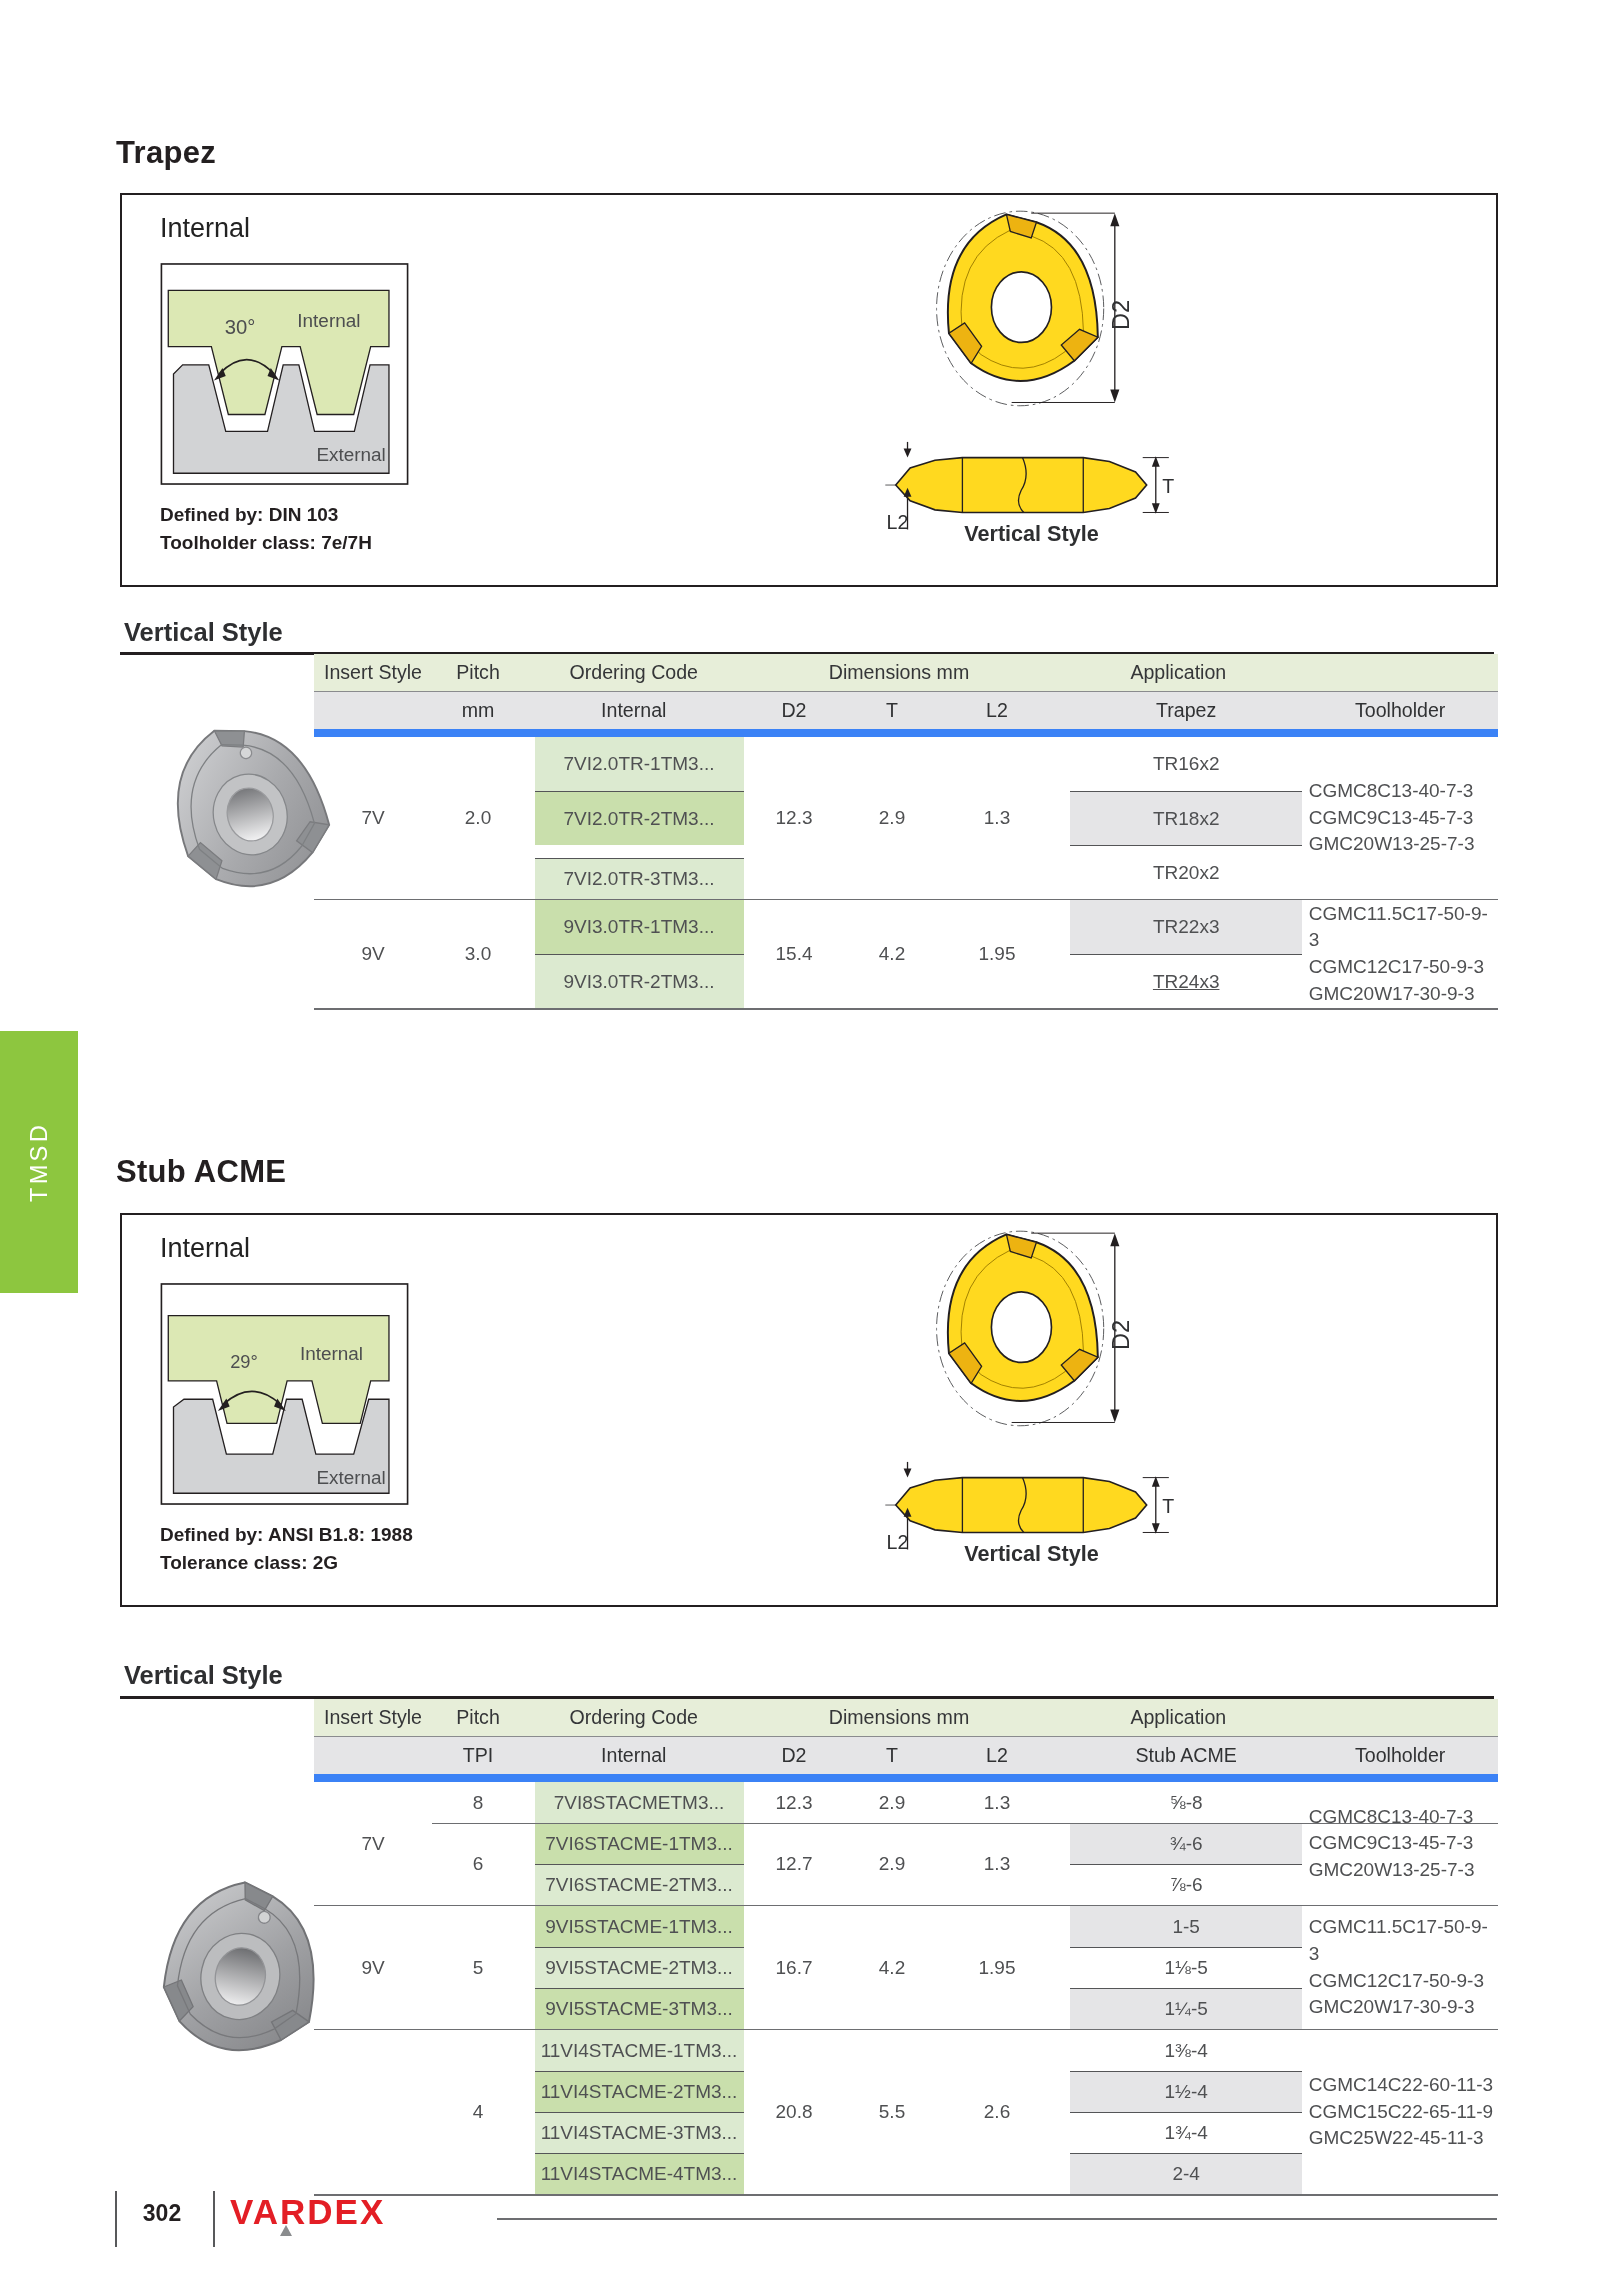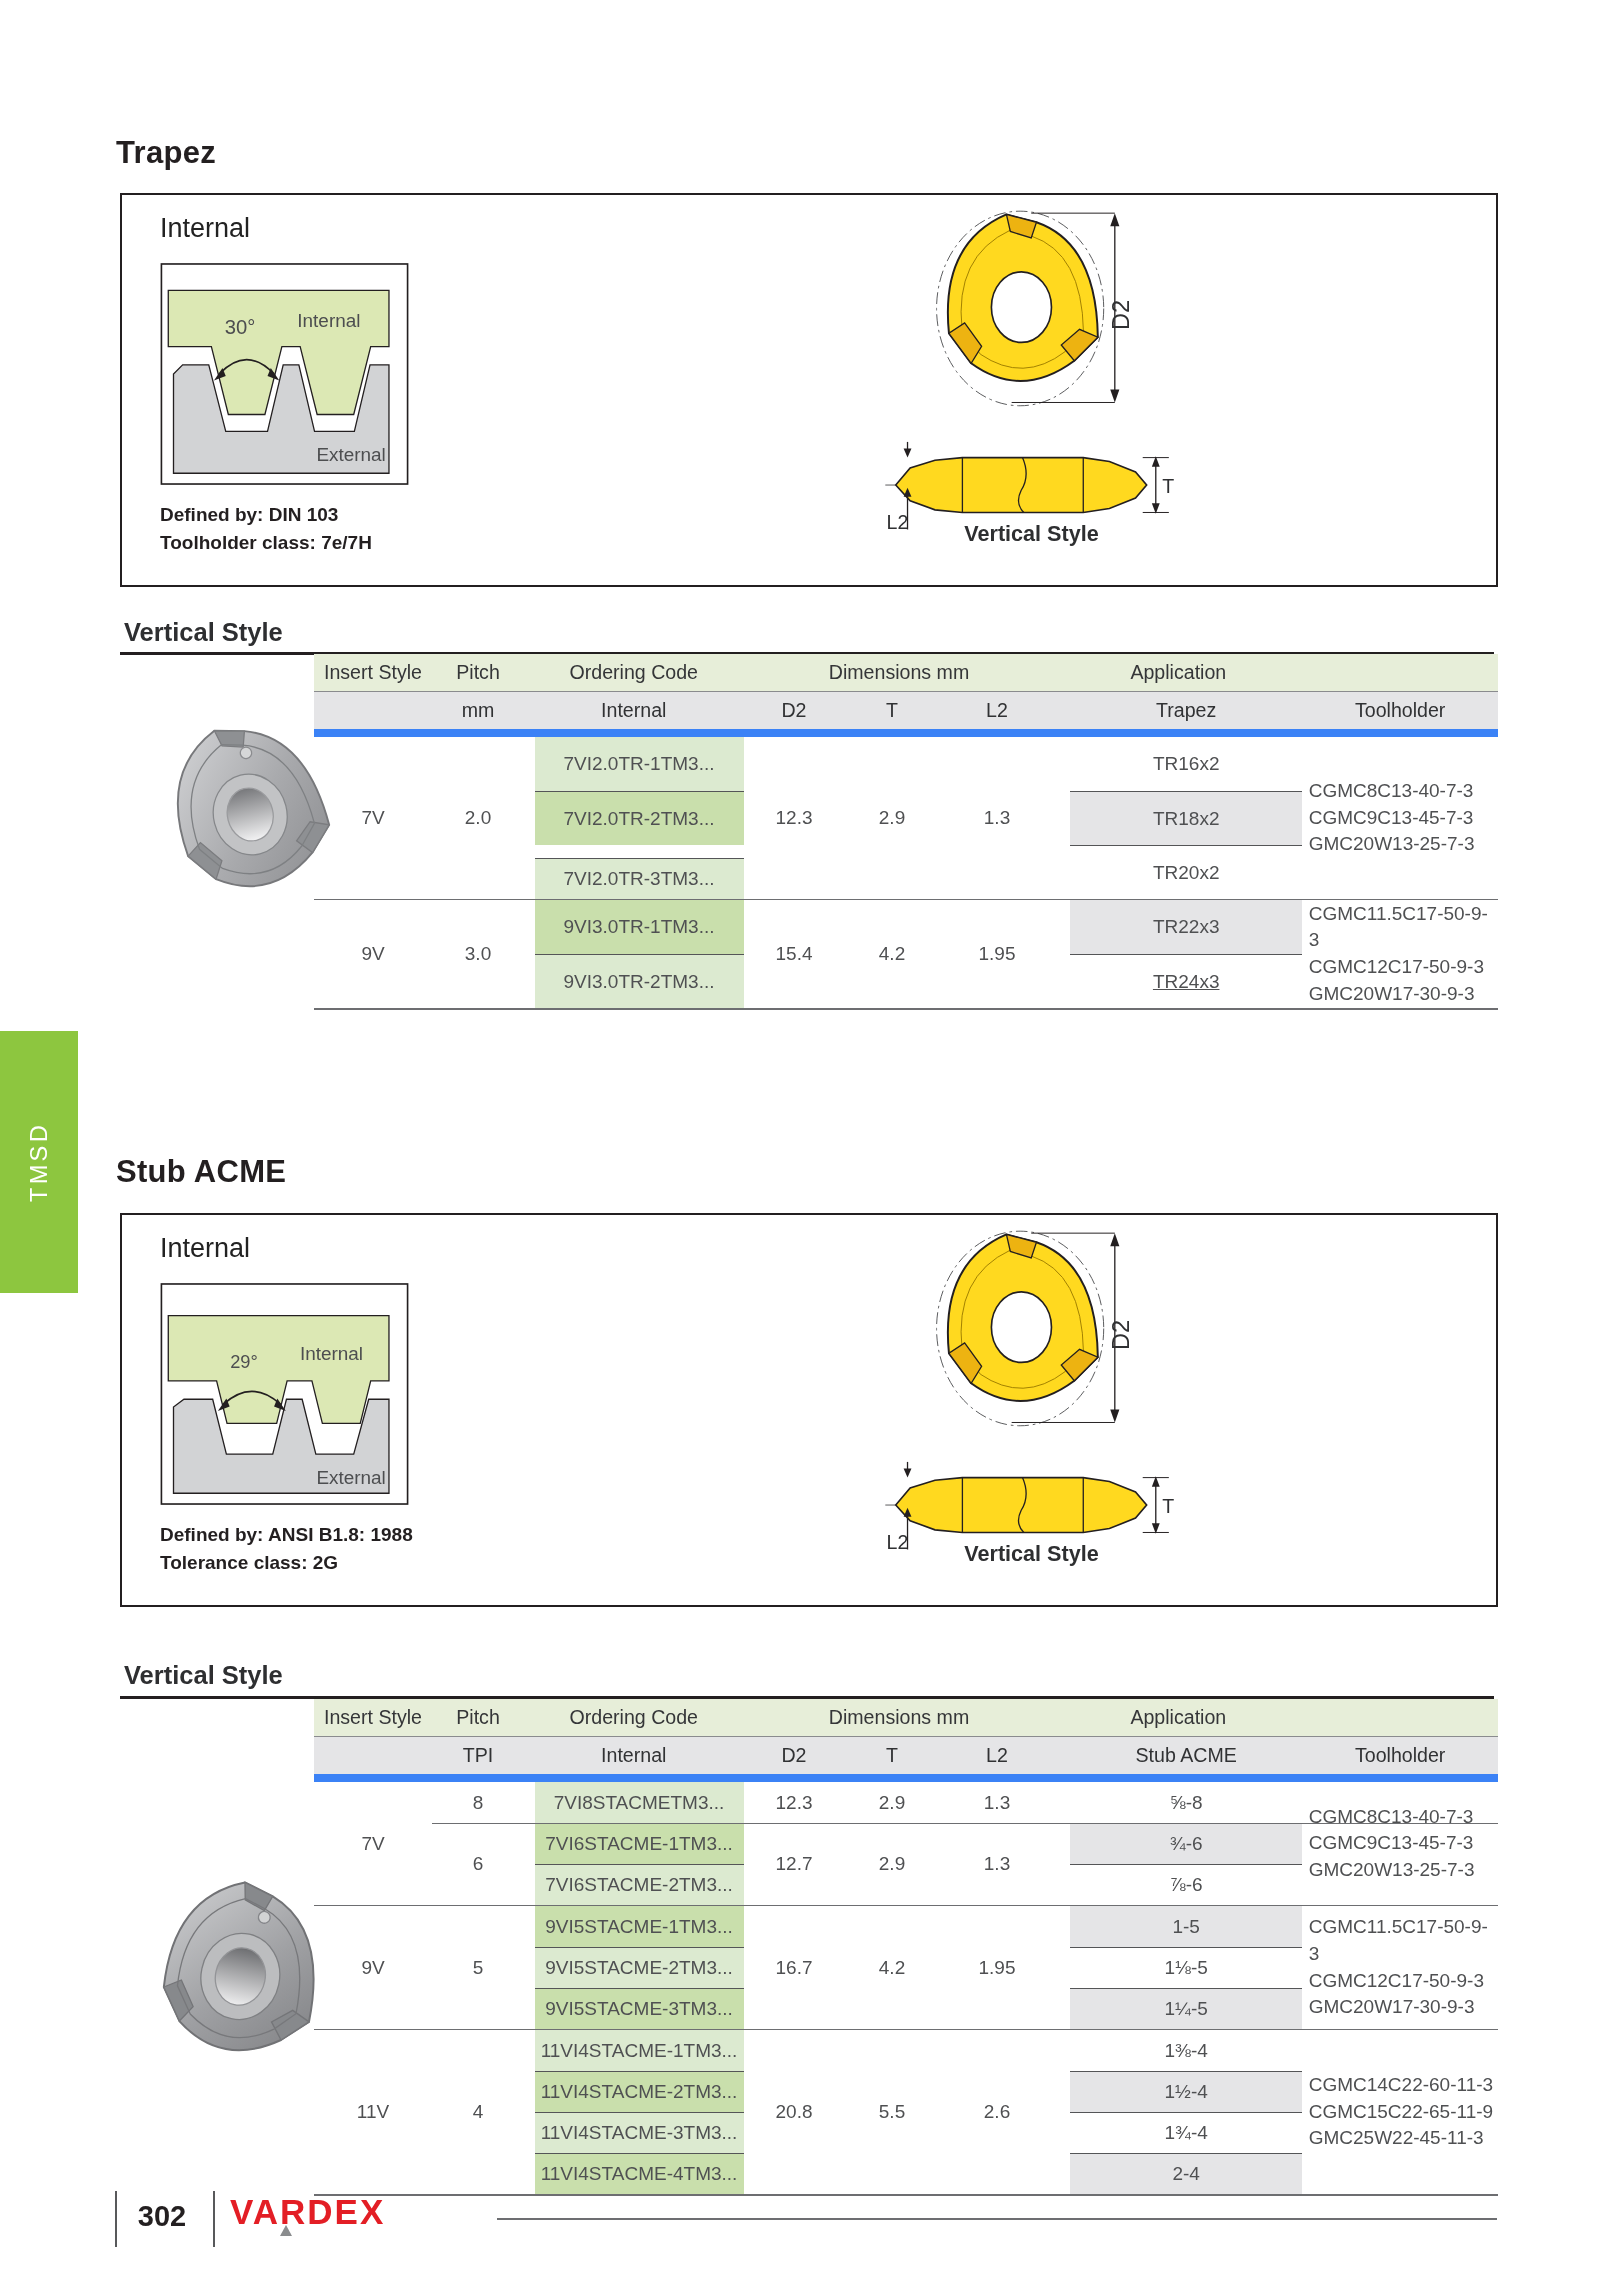--- a/index.html
+++ b/index.html
@@ -42,21 +42,21 @@
   .bg-dk{background:#c9dfac;}
   .bg-gy{background:#e5e5e7;}
   .rsep{border-top:1.3px solid #54555      7;border-top:1.3px solid #545557;}
   .subline{position:absolute;left:118px;right:0;height:0;border-top:1.3px solid #6d6e71;z-index:3;}
   .c-th{flex-direction:column;align-items:flex-start;text-align:left;justify-content:center;padding-left:6.5px;line-height:1.4;}
 
   .photo{position:absolute;}
 
   
   .fbar{position:absolute;width:2px;height:56px;background:#58595b;top:2191px;}
-  .fpage{position:absolute;left:122px;top:2200px;width:80px;text-align:center;font-size:29px;font-weight:700;color:#231f20;}
+  .fpage{position:absolute;left:122px;top:2200px;width:80px;text-align:center;font-size:23px;font-weight:700;color:#231f20;}
   .flogo{position:absolute;left:230px;top:2192px;font-size:35px;font-weight:700;letter-spacing:2px;color:#e31e25;}
   .flogo-tri{position:absolute;left:280px;top:2225px;width:0;height:0;
              border-left:6.5px solid transparent;border-right:6.5px solid transparent;border-bottom:11px solid #8a8c8e;}
   .frule{position:absolute;left:497px;top:2218px;width:1000px;height:2px;background:#6d6e71;}
 
   svg text{font-family:"Liberation Sans",sans-serif;}
 </style>
 </head>
 <body>
 
@@ -332,21 +332,20 @@
       <div class="cell co9 rsep" style="grid-row:2;">1⅛-5</div>
       <div class="cell co9 bg-gy rsep" style="grid-row:3;">1¼-5</div>
       <div class="cell co10 c-th" style="grid-row:1/4;">
         <span>CGMC11.5C17-50-9-3</span>
         <span>CGMC12C17-50-9-3</span>
         <span>GMC20W17-30-9-3</span>
       </div>
     </div>
 
     <div class="tgroup">
-      <div class="cell co1" style="grid-row:1/5;">11V</div>
       <div class="cell co2" style="grid-row:1/5;">4</div>
       <div class="cell co4 bg-lt" style="grid-row:1;">11VI4STACME-1TM3...</div>
       <div class="cell co4 bg-dk rsep" style="grid-row:2;">11VI4STACME-2TM3...</div>
       <div class="cell co4 bg-lt rsep" style="grid-row:3;">11VI4STACME-3TM3...</div>
       <div class="cell co4 bg-dk rsep" style="grid-row:4;">11VI4STACME-4TM3...</div>
       <div class="cell co5" style="grid-row:1/5;">20.8</div>
       <div class="cell co6" style="grid-row:1/5;">5.5</div>
       <div class="cell co7" style="grid-row:1/5;">2.6</div>
       <div class="cell co9" style="grid-row:1;">1⅜-4</div>
       <div class="cell co9 bg-gy rsep" style="grid-row:2;">1½-4</div>

